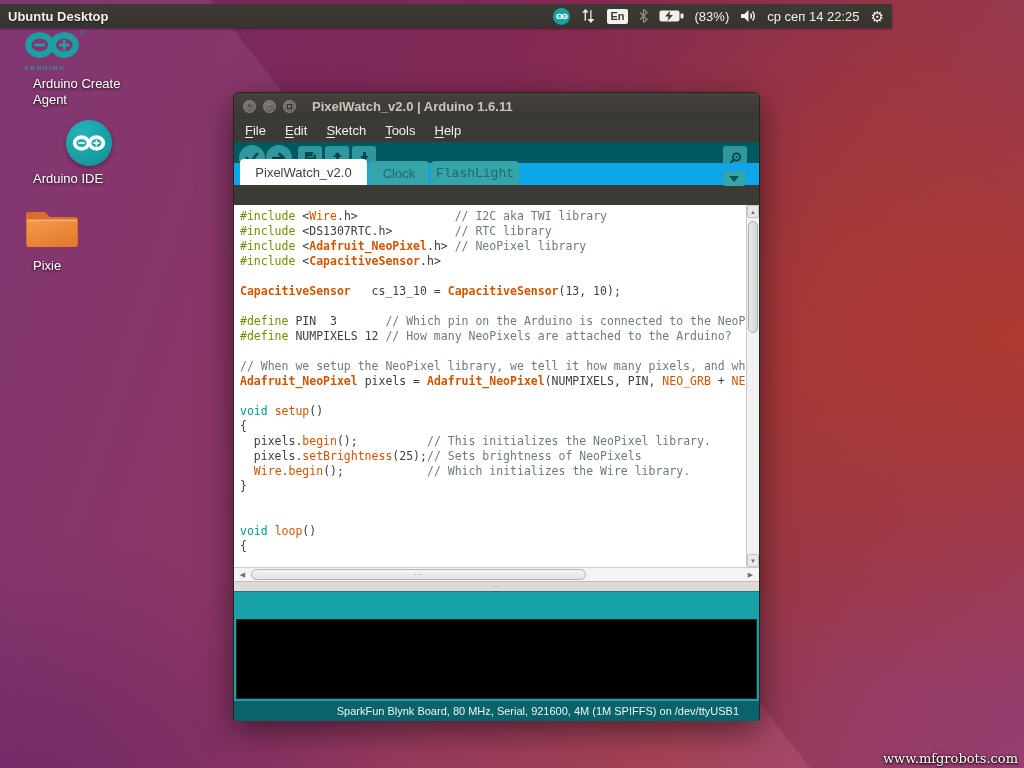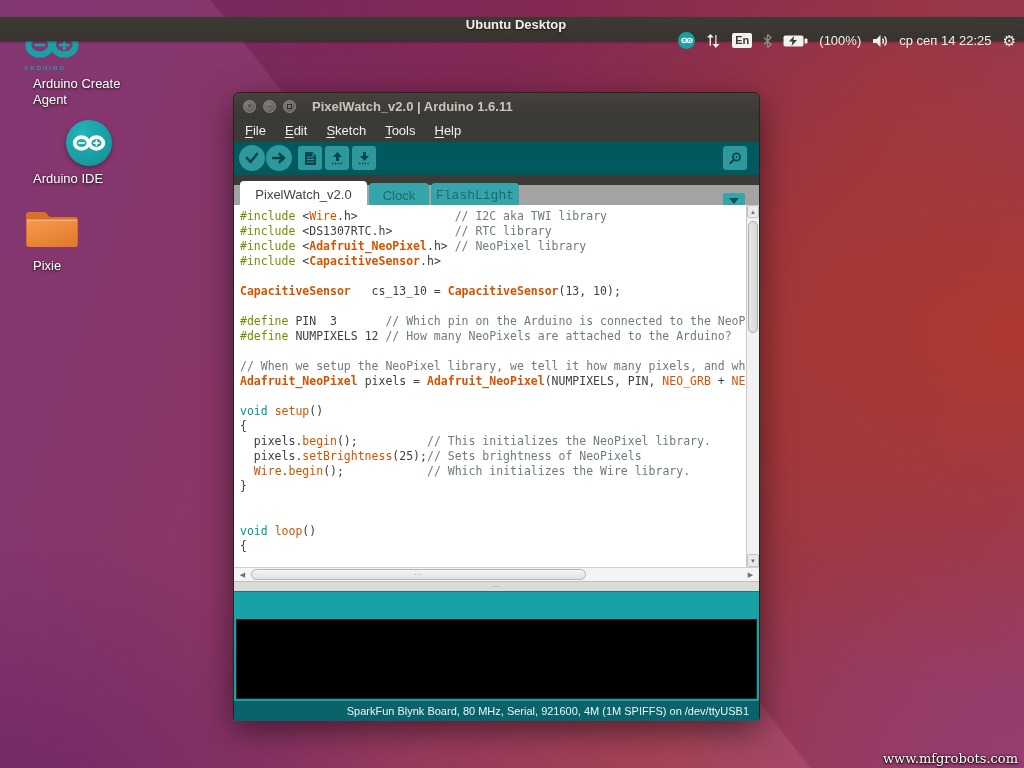--- a/index.html
+++ b/index.html
@@ -10,23 +10,23 @@
   .wallpaper { position:absolute; inset:0;
     background:
       linear-gradient(52deg, rgba(255,255,255,0.05) 0 49.8%, rgba(0,0,0,0.06) 50% 100%),
       radial-gradient(90% 75% at 100% 44%, rgba(187,60,46,0.92) 0%, rgba(187,60,46,0) 62%),
       radial-gradient(60% 55% at 100% 100%, rgba(163,66,122,0.75) 0%, rgba(163,66,122,0) 60%),
       radial-gradient(65% 60% at 0% 105%, rgba(92,22,92,0.65) 0%, rgba(92,22,92,0) 60%),
       linear-gradient(108deg, #7a2c6b 0%, #8a2b58 42%, #a0394b 72%, #99406e 100%);
   }
 
   
-  .panel { position:absolute; top:17px; left:0; width:1024px; height:24px;
+  .panel { position:absolute; top:4px; left:0; width:892px; height:24px;
     background:linear-gradient(#3d3934,#37332f); color:#f2f1ef;
-    display:flex; align-items:center; box-shadow:0 1px 2px rgba(0,0,0,.4); z-index:50;flex-direction:column; }
+    display:flex; align-items:center; box-shadow:0 1px 2px rgba(0,0,0,.4); z-index:50; }
   .panel-title { font-weight:bold; font-size:13px; margin-left:8px;
     text-shadow:0 1px 1px rgba(0,0,0,.6); }
   .tray { margin-left:auto; display:flex; align-items:center; gap:11px; padding-right:8px; }
   .tray-ico { display:flex; align-items:center; }
   .kbd-box { background:#f4f2ee; color:#3a3732; font-size:11px; font-weight:bold;
     border-radius:2px; padding:0 3px; line-height:15px; }
   .clock { font-size:13px; }
   .gear { font-size:15px; line-height:15px; }
   .ard-tray { width:17px; height:17px; border-radius:50%; background:#17a0a5;
     display:flex; align-items:center; justify-content:center; }
@@ -65,21 +65,21 @@
     display:flex; align-items:center; gap:19px; padding-left:11px;
     color:#f1f0ed; font-size:13px; }
   .menu-item u { text-underline-offset:2px; }
 
   .toolbar { position:absolute; top:49px; left:0; right:0; height:33px; background:#00595f; }
   .tb-circ { position:absolute; top:3px; width:26px; height:26px; border-radius:50%;
     background:#2e989d; display:flex; align-items:center; justify-content:center; }
   .tb-sq { position:absolute; top:4px; width:24px; height:24px; border-radius:3px;
     background:#2e989d; display:flex; align-items:center; justify-content:center; }
 
-  .tabbar { position:absolute; top:92px; left:0; right:0; height:22px; background:#a3a3a3; }
+  .tabbar { position:absolute; top:70px; left:0; right:0; height:22px; background:#0ea5e9; }
   .tab { position:absolute; bottom:0; height:24px; border-radius:4px 4px 0 0;
     font-size:13px; display:flex; align-items:center; justify-content:center; }
   .tab.active { height:26px; background:#fff; color:#424242; }
   .tab.inactive { background:#35a5a9; color:#1f6a6e; }
   .tab-menu-btn { position:absolute; right:14px; top:8px; width:22px; height:15px;
     background:#35a5a9; border-radius:2px; display:flex; align-items:center; justify-content:center; }
   .tri-down { width:0; height:0; border-left:5px solid transparent;
     border-right:5px solid transparent; border-top:6px solid #00565b; }
 
   
@@ -118,21 +118,21 @@
   .splitter { position:absolute; top:488px; left:0; right:0; height:10px;
     background:#dedad5; border-top:1px solid #c2beb8;
     display:flex; align-items:center; justify-content:center; }
 
   .lower-teal { position:absolute; top:498px; left:0; right:0; height:110px;
     background:#18a2a8; border-top:1px solid #0d7d84; }
   .console { position:absolute; top:526px; left:2px; right:2px; height:80px;
     background:#000; border:1px solid #222; }
   .statusbar { position:absolute; top:608px; left:0; right:0; height:20px;
     background:#0a626a; color:#eaf6f6; font-size:11px; line-height:20px;
-    text-align:right; padding-right:10px; border-radius:0 0 2px 2px; }
+    text-align:right; padding-right:20px; border-radius:0 0 2px 2px; }
 </style>
 </head>
 <body>
 
 <div class="wallpaper"></div>
 
 <div class="panel">
   <span class="panel-title">Ubuntu Desktop</span>
   <div class="tray">
     <span class="tray-ico ard-tray">
@@ -158,21 +158,21 @@
         <path d="M4.5 0.5 L4.5 13.5 M4.5 0.5 L8 3.5 L1 10.5 M4.5 13.5 L8 10.5 L1 3.5"></path>
         </svg>
     </span>
     <span class="tray-ico">
       <svg width="25" height="12" viewBox="0 0 25 12">
         <rect x="0.5" y="0.5" width="20" height="11" rx="2" fill="#f2f1ef"></rect>
         <rect x="21.5" y="3.5" width="3" height="5" rx="1" fill="#f2f1ef"></rect>
         <path d="M11 1 L6 6.5 L9.5 6.5 L8.5 11 L14 5 L10.5 5 Z" fill="#3a3732"></path>
         </svg>
     </span>
-    <span class="clock">(100%)</span>
+    <span class="clock">(83%)</span>
     <span class="tray-ico">
       <svg width="16" height="14" viewBox="0 0 16 14">
         <polygon points="1,5 4.5,5 8.5,1 8.5,13 4.5,9 1,9" fill="#f2f1ef"></polygon>
         <path d="M10.5 4.5 a4 4 0 0 1 0 5" stroke="#f2f1ef" stroke-width="1.4" fill="none"></path>
         <path d="M12.5 2.5 a6.5 6.5 0 0 1 0 9" stroke="#f2f1ef" stroke-width="1.4" fill="none"></path>
         </svg>
     </span>
     <span class="clock">ср сеп 14 22:25</span>
     <span class="gear">⚙</span>
   </div>

